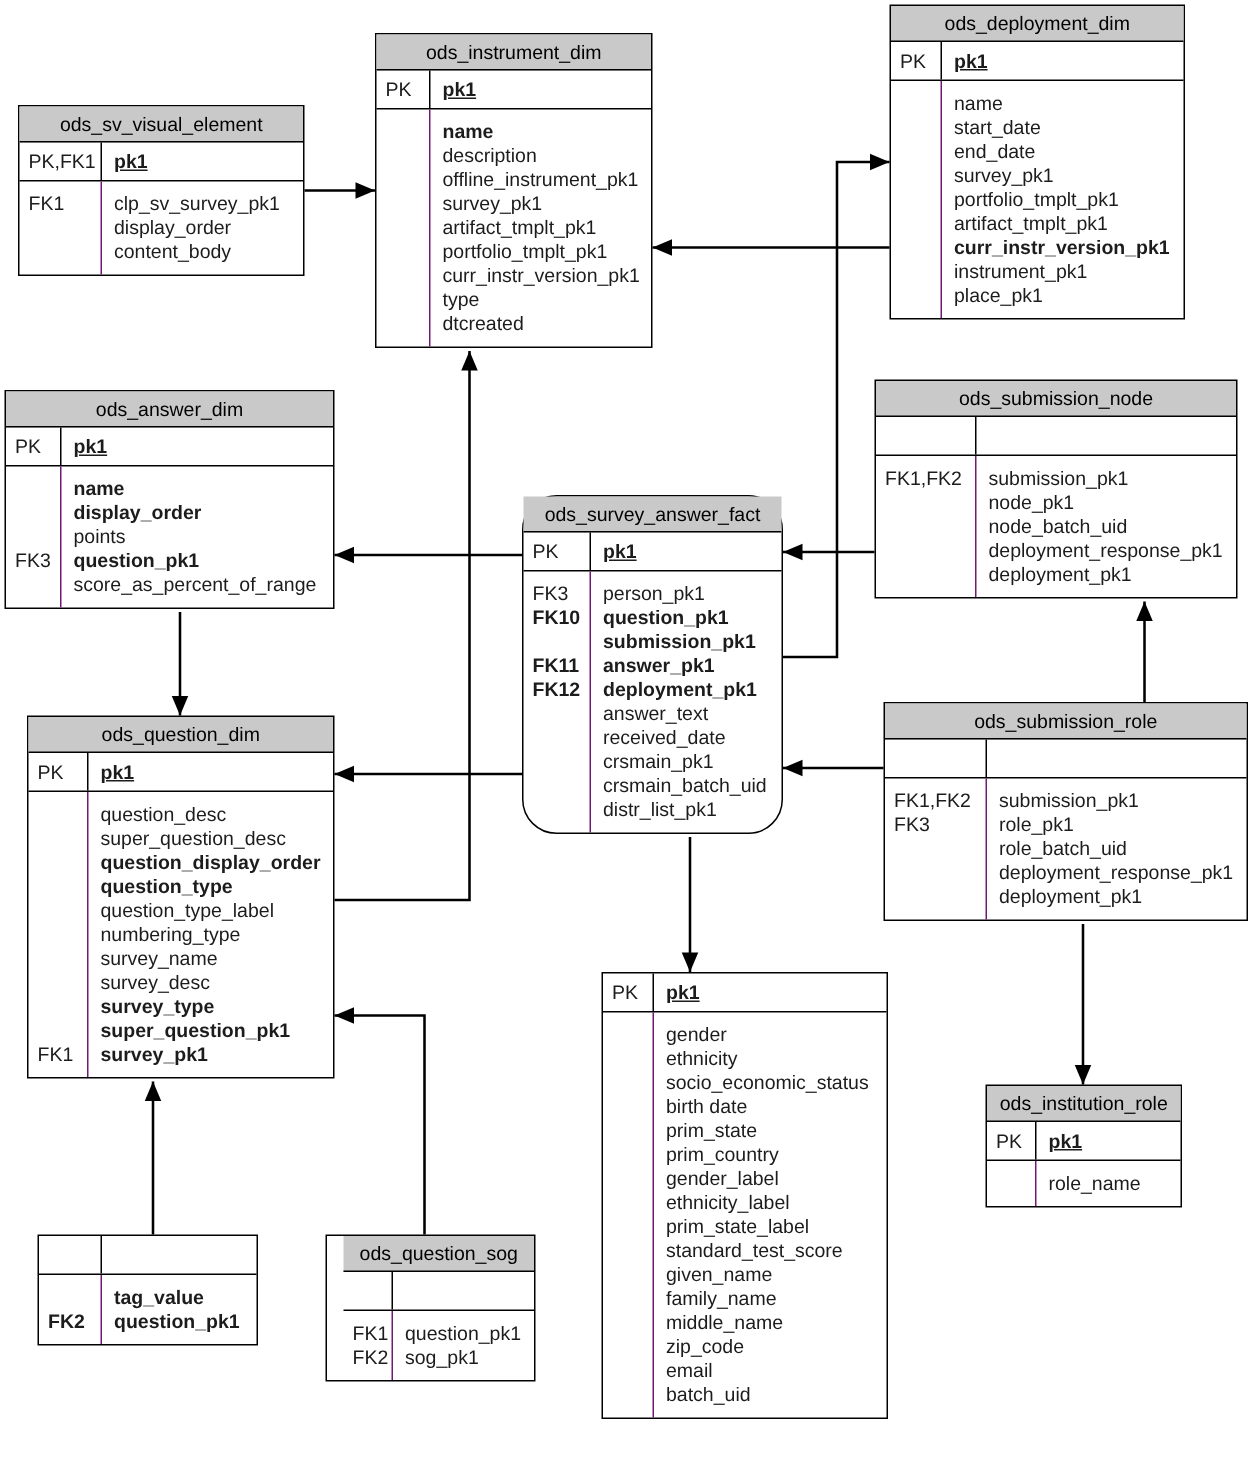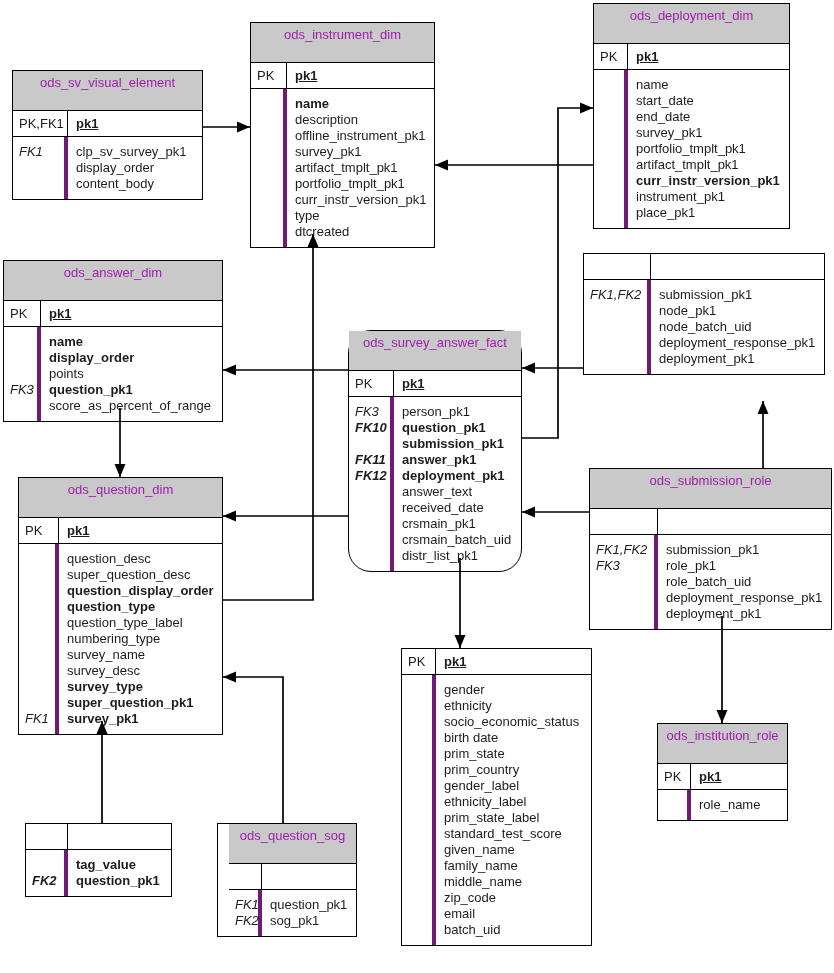--- a/index.html
+++ b/index.html
@@ -8,31 +8,31 @@
     position:relative;width:834px;height:973px;background:#ffffff;
     font-family:"Liberation Sans","DejaVu Sans",sans-serif;
     color:#1c1c1c;overflow:hidden;
   }
   #connector-layer{position:absolute;left:0;top:0;width:834px;height:973px;pointer-events:none;}
   .erd-table{
     position:absolute;background:#ffffff;border:1px solid #000;
     font-size:13px;line-height:16px;
   }
   .erd-header{
-    height:40px;line-height:24px;text-align:center;
+    height:24px;line-height:24px;text-align:center;
     background:#c9c9c9;border-bottom:1px solid #000;
-    font-size:13px;color:#a21caf;white-space:nowrap;overflow:hidden;
+    font-size:13px;color:#000000;white-space:nowrap;overflow:hidden;
   }
   .erd-row{display:grid;}
   .erd-pkrow{height:26px;border-bottom:1px solid #000;}
   .erd-pkrow > div{display:flex;align-items:center;min-height:24px;}
   .erd-keycell{border-right:1px solid #000;padding-left:6px;font-weight:normal;}
   .erd-pkfield{padding-left:8px;font-weight:bold;text-decoration:underline;}
   .erd-attrrow > div{padding-top:7px;padding-bottom:7px;}
-  .erd-attrkeys{border-right:4px solid #701a75;padding-left:6px;font-style:italic;}
+  .erd-attrkeys{border-right:1px solid #701a75;padding-left:6px;}
   .erd-attrs{padding-left:8px;}
   .erd-line{height:16px;white-space:nowrap;}
   .b{font-weight:bold;}
 </style>
 </head>
 <body>
 
 <div id="diagram">
     <div class="erd-table" style="left: 12px; top: 70px; width: 191px;">
       <div class="erd-header">ods_sv_visual_element</div>
@@ -132,20 +132,21 @@
         <div class="erd-attrs">
           <div class="erd-line b">name</div>
           <div class="erd-line b">display_order</div>
           <div class="erd-line">points</div>
           <div class="erd-line b">question_pk1</div>
           <div class="erd-line">score_as_percent_of_range</div>
         </div>
       </div>
     </div>
     <div class="erd-table" style="left: 583px; top: 253px; width: 242px;">
+      <div class="erd-header">ods_submission_node</div>
       <div class="erd-row erd-pkrow" style="grid-template-columns: 67px 1fr;">
         <div class="erd-keycell"></div>
         <div class="erd-pkfield"></div>
       </div>
       <div class="erd-row erd-attrrow" style="grid-template-columns: 67px 1fr;">
         <div class="erd-attrkeys">
           <div class="erd-line">FK1,FK2</div>
           <div class="erd-line"></div>
           <div class="erd-line"></div>
           <div class="erd-line"></div>

